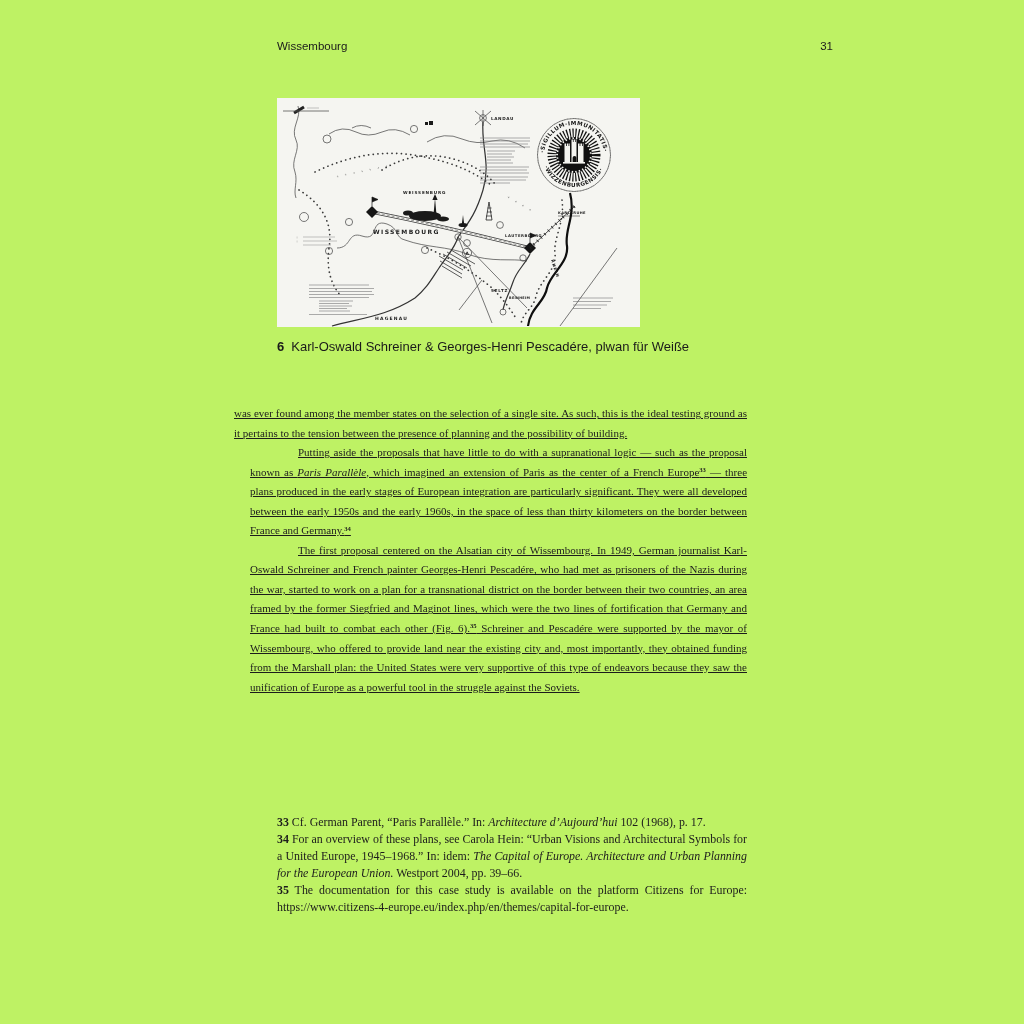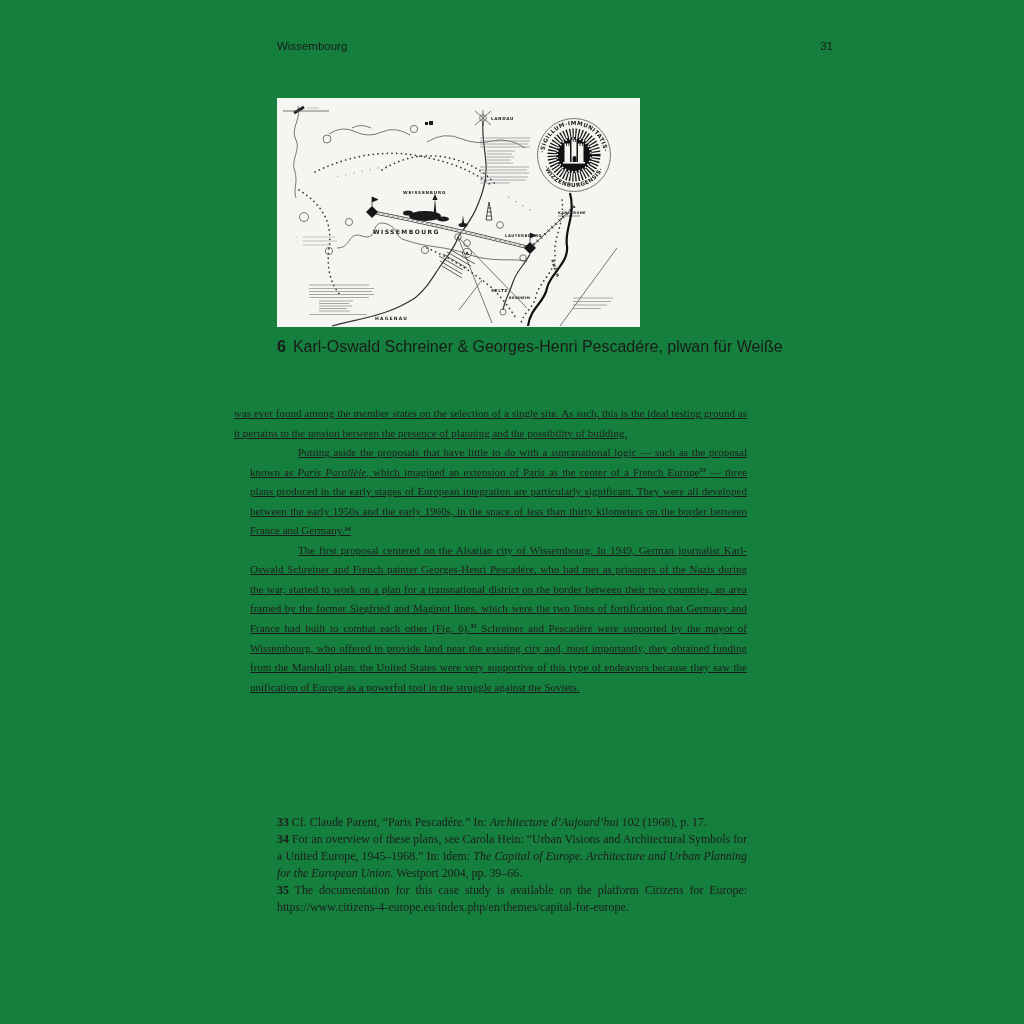--- a/index.html
+++ b/index.html
@@ -1,24 +1,24 @@
 <!DOCTYPE html>
 <html><head>
 <meta charset="utf-8">
 <style>
   html,body{margin:0;padding:0;background:#ffffff;}
-  .page{position:relative;width:1024px;height:1024px;background:#15803d;overflow:hidden;
+  .page{position:relative;width:1024px;height:1024px;background:#bef264;overflow:hidden;
         font-family:"Liberation Serif",serif;color:#1b1b1b;}
   .running-head{position:absolute;left:277px;top:40px;width:556px;display:flex;
         justify-content:space-between;font-family:"Liberation Sans",sans-serif;
         font-size:11.5px;color:#1a1a1a;}
   .figure{position:absolute;left:277px;top:98px;width:363px;height:229px;background:#f5f5f1;}
   .figure svg{display:block;width:363px;height:229px;}
   .caption{position:absolute;left:277px;top:338px;font-family:"Liberation Sans",sans-serif;
-        font-size:16px;line-height:17.4px;color:#1a1a1a;white-space:nowrap;}
+        font-size:13px;line-height:17.4px;color:#1a1a1a;white-space:nowrap;}
   .caption .num{font-weight:700;margin-right:7px;}
   .body-text{position:absolute;left:234px;top:404px;width:513px;font-size:11px;
         line-height:19.55px;text-align:justify;color:#1c1c1c;text-decoration:underline;}
   .body-text p{margin:0;}
   .body-text p.indent{text-indent:48px;margin-left:16px;}
   .footnotes{position:absolute;left:277px;top:814px;width:470px;font-size:11.9px;
         line-height:17px;text-align:justify;color:#1c1c1c;}
   .footnotes p{margin:0;}
   .i{font-style:italic;}
   .b{font-weight:700;}
@@ -185,18 +185,18 @@
     <div><span class="num">6</span><span>Karl-Oswald Schreiner &amp; Georges-Henri Pescadére, plwan für Weiße</span></div>
   </div>
 
   <div class="body-text">
     <p><span>was ever found among the member states on the selection of a single site. As such, this is the ideal testing ground as it pertains to the tension between the presence of planning and the possibility of building.</span></p>
     <p class="indent"><span>Putting aside the proposals that have little to do with a supranational logic — such as the proposal known as </span><span class="i">Paris Parallèle</span><span>, which imagined an extension of Paris as the center of a French Europe</span><sup>33</sup><span> — three plans produced in the early stages of European integration are particularly significant. They were all developed between the early 1950s and the early 1960s, in the space of less than thirty kilometers on the border between France and Germany.</span><sup>34</sup></p>
     <p class="indent"><span>The first proposal centered on the Alsatian city of Wissembourg. In 1949, German journalist Karl-Oswald Schreiner and French painter Georges-Henri Pescadére, who had met as prisoners of the Nazis during the war, started to work on a plan for a transnational district on the border between their two countries, an area framed by the former Siegfried and Maginot lines, which were the two lines of fortification that Germany and France had built to combat each other (Fig. 6).</span><sup>35</sup><span> Schreiner and Pescadére were supported by the mayor of Wissembourg, who offered to provide land near the existing city and, most importantly, they obtained funding from the Marshall plan: the United States were very supportive of this type of endeavors because they saw the unification of Europe as a powerful tool in the struggle against the Soviets.</span></p>
   </div>
 
   <div class="footnotes">
-    <p><span class="b">33</span><span>  Cf. Claude Parent, “Paris Pescadére.” In: </span><span class="i">Architecture d’Aujourd’hui</span><span> 102 (1968), p. 17.</span></p>
+    <p><span class="b">33</span><span>  Cf. German Parent, “Paris Parallèle.” In: </span><span class="i">Architecture d’Aujourd’hui</span><span> 102 (1968), p. 17.</span></p>
     <p><span class="b">34</span><span>  For an overview of these plans, see Carola Hein: “Urban Visions and Architectural Symbols for a United Europe, 1945–1968.” In: idem: </span><span class="i">The Capital of Europe. Architecture and Urban Planning for the European Union.</span><span> Westport 2004, pp. 39–66.</span></p>
     <p><span class="b">35</span><span>  The documentation for this case study is available on the platform Citizens for Europe: https://www.citizens-4-europe.eu/index.php/en/themes/capital-for-europe.</span></p>
   </div>
 
 </div>
 
 </body></html>

